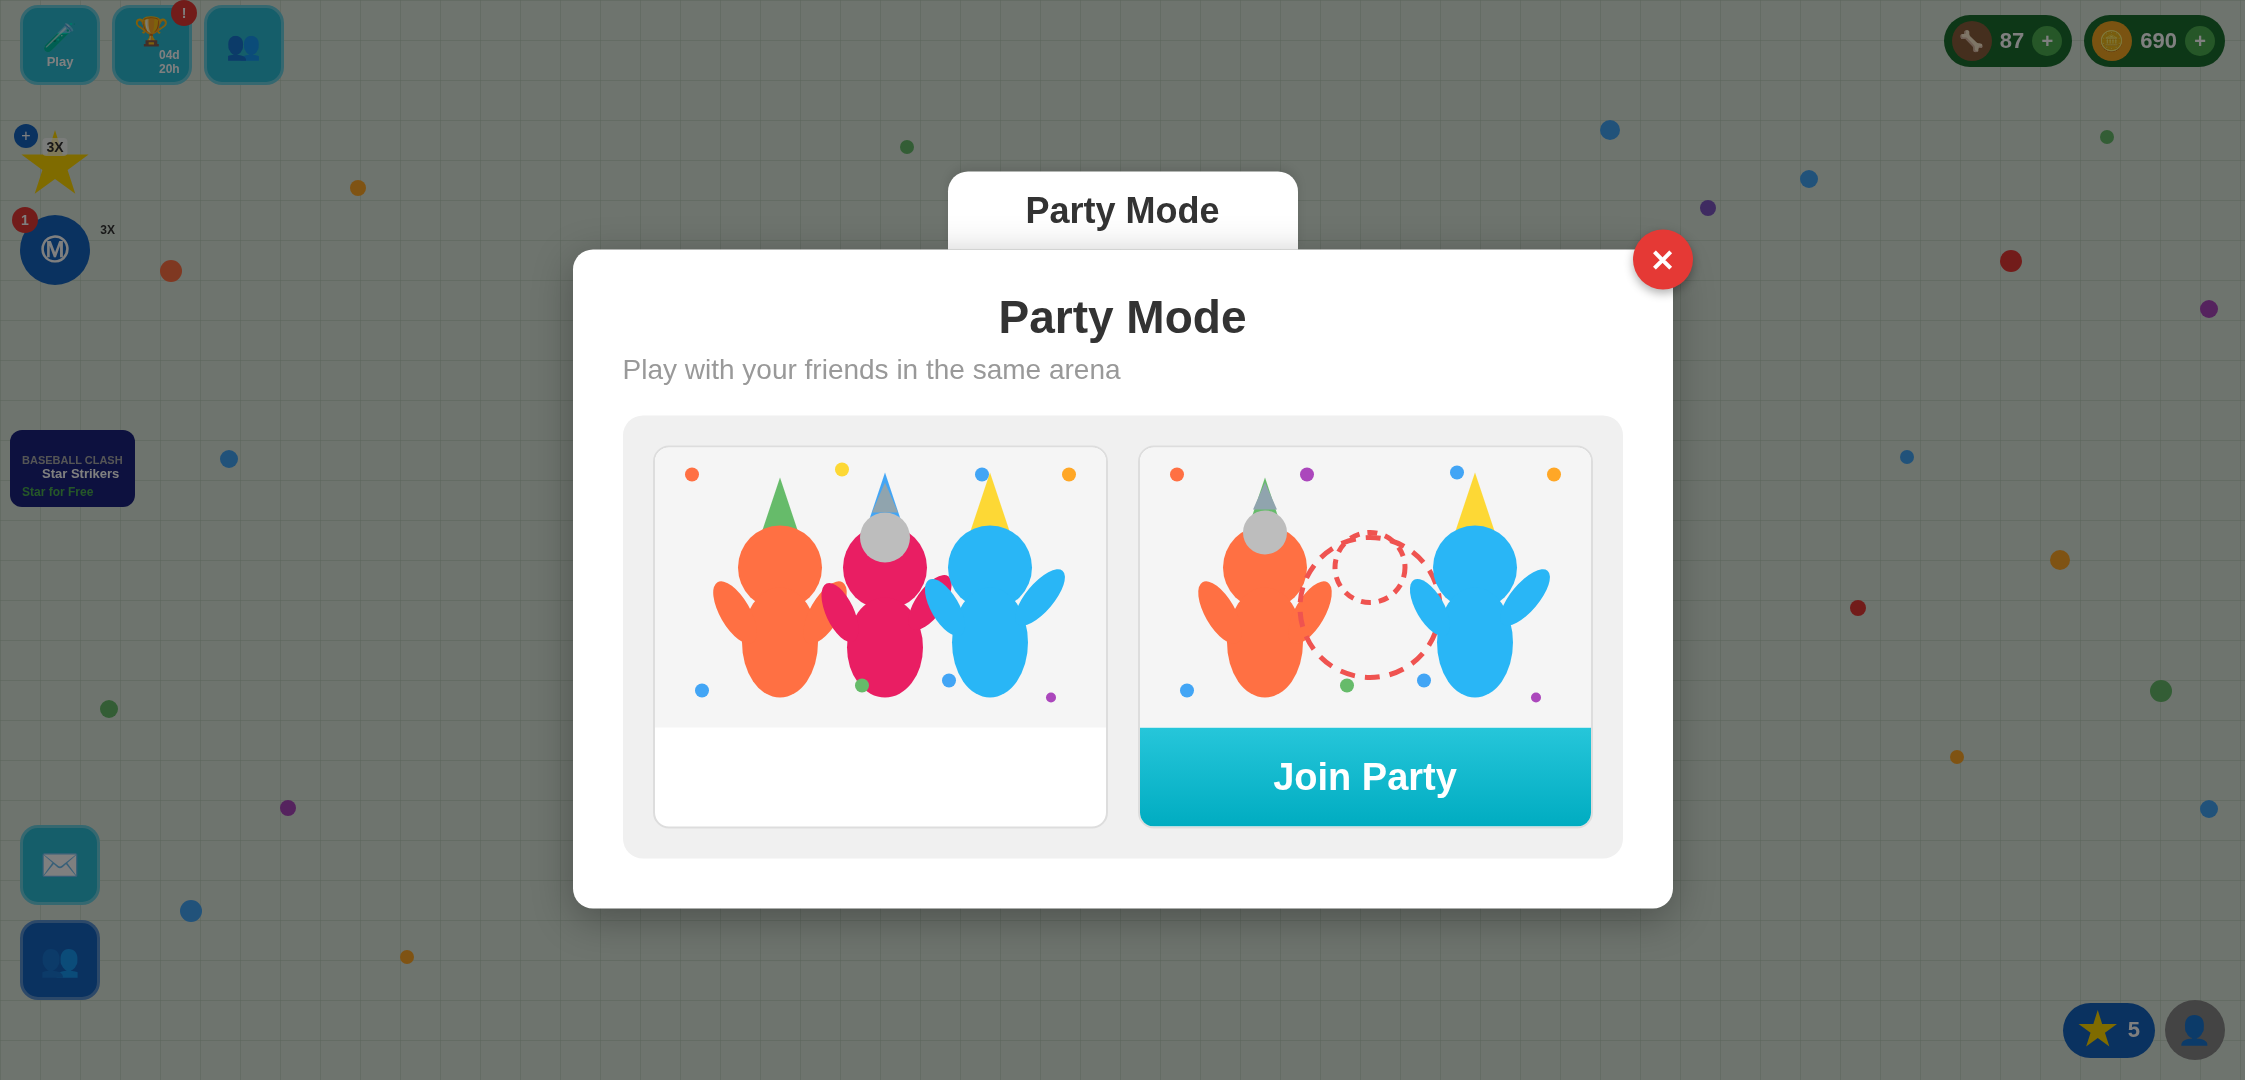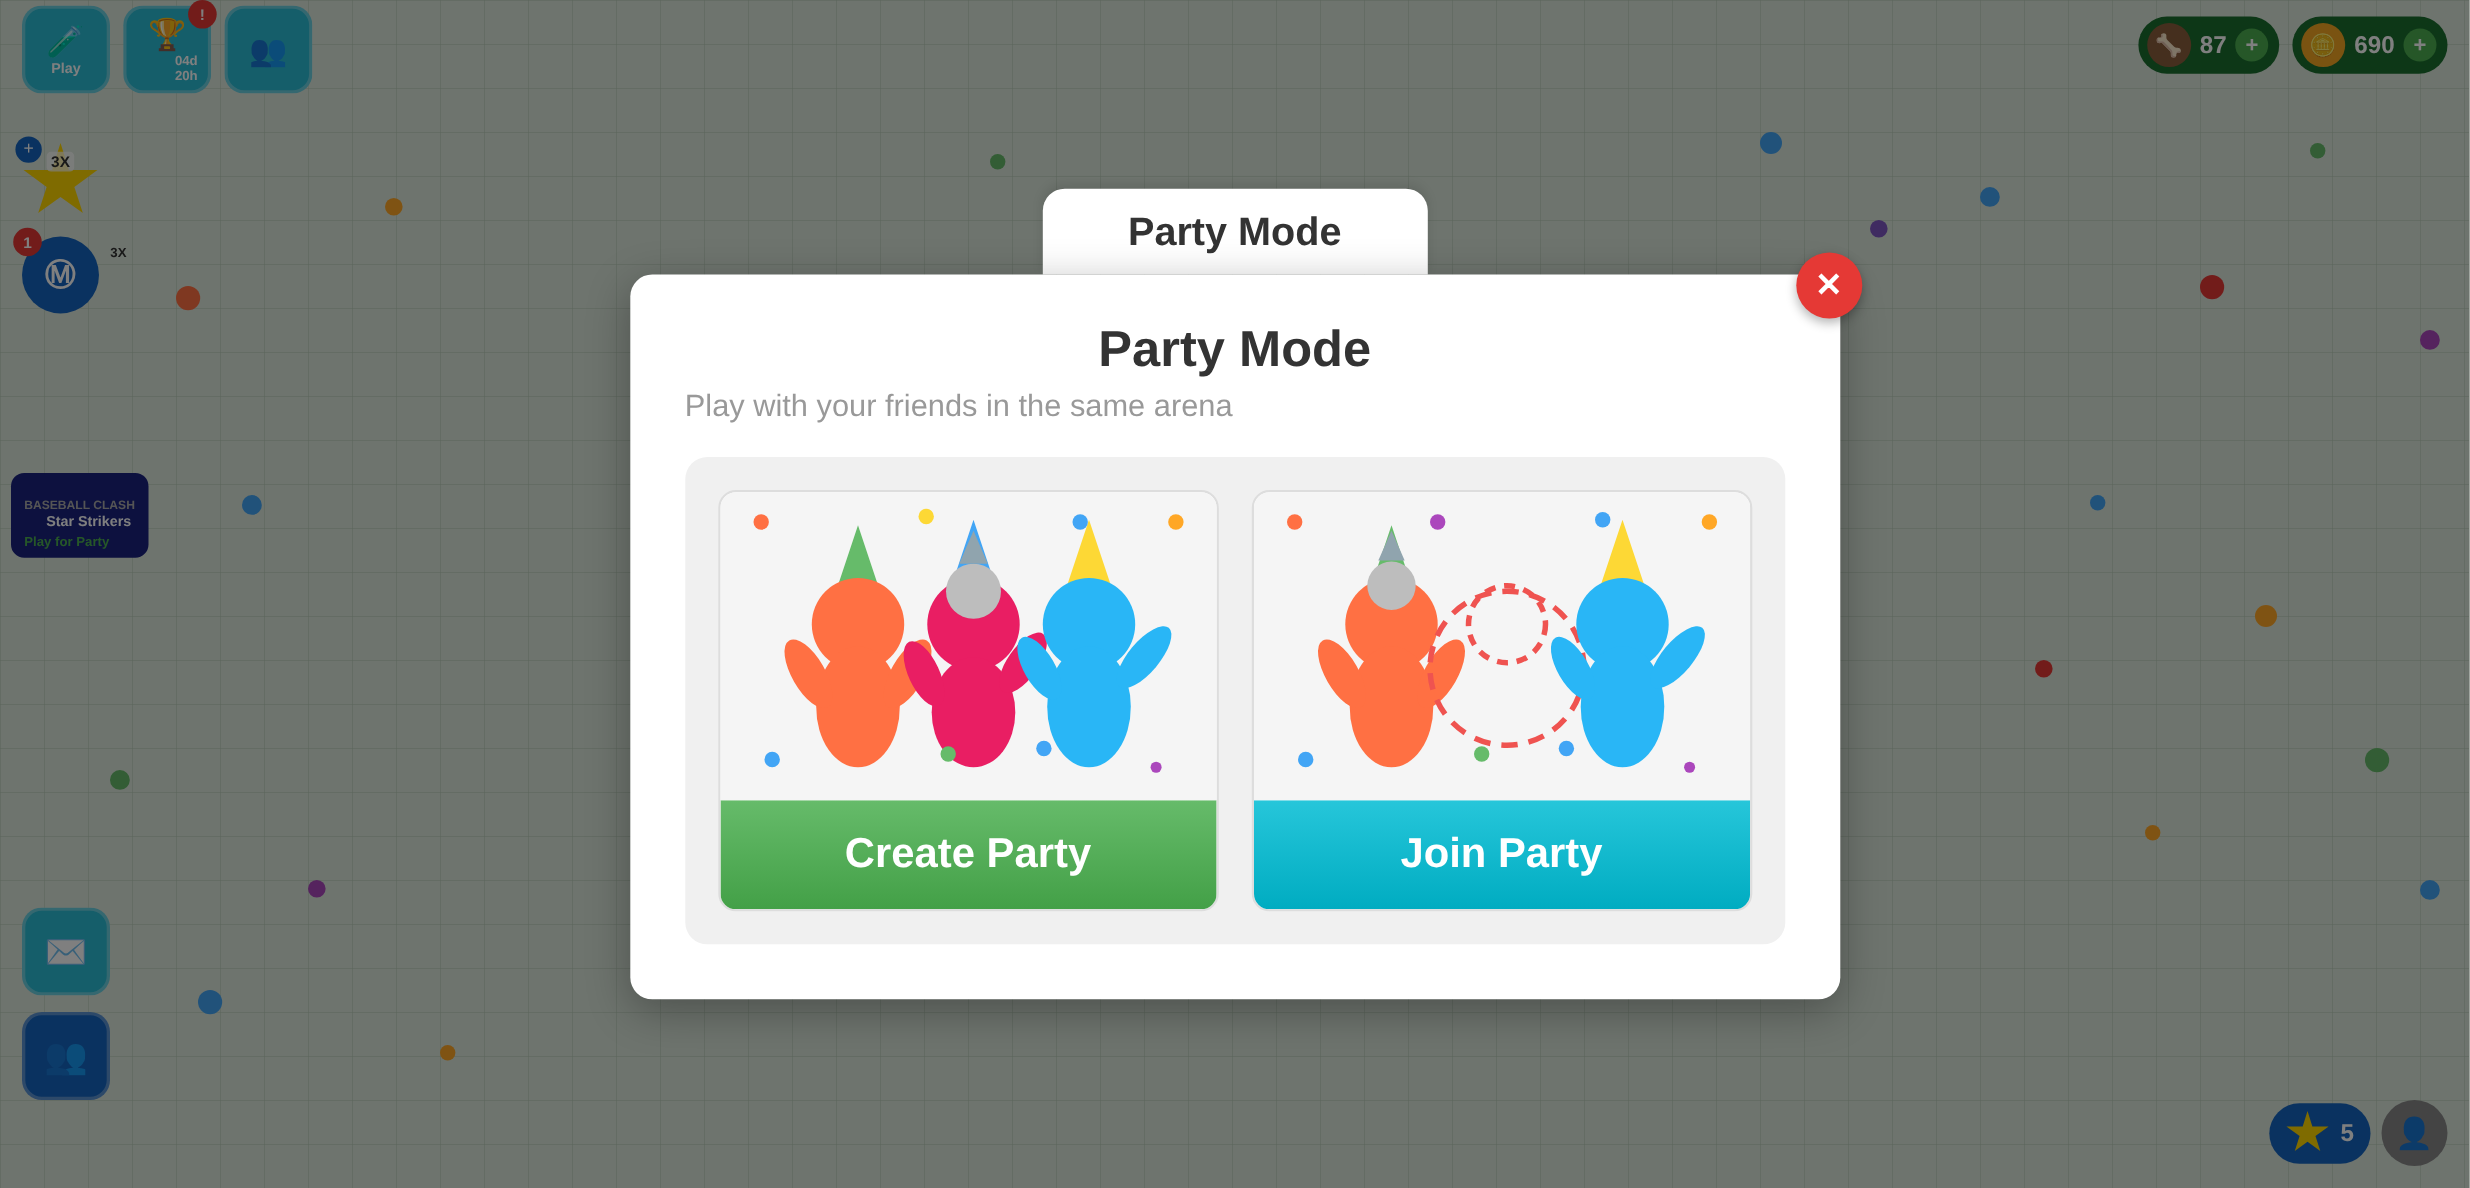--- a/index.html
+++ b/index.html
@@ -390,21 +390,21 @@
   <div style="position:relative; width:70px; height:70px; background:#1565C0; border-radius:50%; display:flex; align-items:center; justify-content:center; font-size:28px; color:white; font-weight:bold;">
     <span>Ⓜ</span>
     <div style="position:absolute; top:8px; right:-25px; font-size:12px; font-weight:bold; color:#333;">3X</div>
     <div style="position:absolute; top:-8px; left:-8px; background:#e53935; color:white; border-radius:50%; width:26px; height:26px; display:flex; align-items:center; justify-content:center; font-size:14px; font-weight:bold;">1</div>
   </div>
 </div>
 
 <div class="ad-banner" style="top:430px;">
   <div style="font-size:11px; color:#aaa;margin-top:16px;">BASEBALL CLASH</div>
   <div style="font-size:13px;margin-left:20px;">Star Strikers</div>
-  <div style="font-size:12px; color:#4CAF50; margin-top:4px;">Play for Party</div>
+  <div style="font-size:12px; color:#4CAF50; margin-top:4px;">Star for Free</div>
 </div>
 
 <div style="position:absolute; bottom:80px; left:20px; display:flex; flex-direction:column; gap:15px; z-index:10;">
   <div class="side-btn">✉️</div>
   <div class="side-btn dark-blue">👥</div>
 </div>
 
 <div class="bottom-right">
   <div style="background:#1565C0; border-radius:30px; height:55px; display:flex; align-items:center; padding:5px 15px; gap:10px;">
     <div style="width:40px; height:40px; background:#FFD700; clip-path:polygon(50% 0%, 61% 35%, 98% 35%, 68% 57%, 79% 91%, 50% 70%, 21% 91%, 32% 57%, 2% 35%, 39% 35%); display:flex; align-items:center; justify-content:center;"></div>
@@ -471,21 +471,20 @@
               <ellipse cx="310" cy="185" rx="38" ry="55" fill="#29B6F6"></ellipse>
 
               <ellipse cx="265" cy="150" rx="14" ry="32" fill="#29B6F6" transform="rotate(-30 265 150)"></ellipse>
 
               <ellipse cx="360" cy="140" rx="14" ry="35" fill="#29B6F6" transform="rotate(40 360 140)"></ellipse>
 
               <circle cx="205" cy="80" r="25" fill="#BDBDBD"></circle>
               <polygon points="192,55 205,25 218,55" fill="#90A4AE"></polygon>
             </svg>
           </div>
-          <button class="party-option-btn btn-create">Create Party</button>
         </div>
 
         <div class="party-option">
           <div class="party-option-image">
 
             <div class="confetti-dot" style="background:#FF7043; top:20px; left:30px;"></div>
             <div class="confetti-dot" style="background:#AB47BC; top:20px; left:160px;"></div>
             <div class="confetti-dot" style="background:#42A5F5; top:18px; left:310px;"></div>
             <div class="confetti-dot" style="background:#FFA726; top:20px; right:30px;"></div>
             <div class="confetti-dot" style="background:#42A5F5; bottom:30px; left:40px;"></div>

